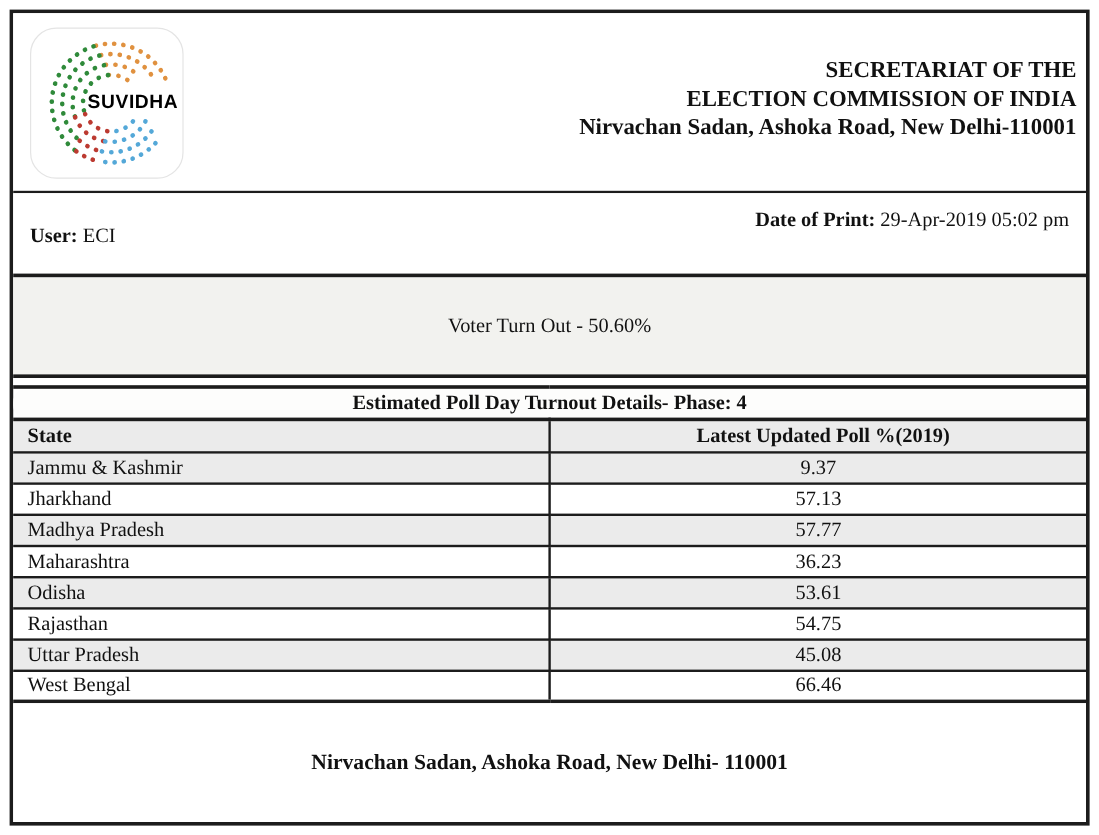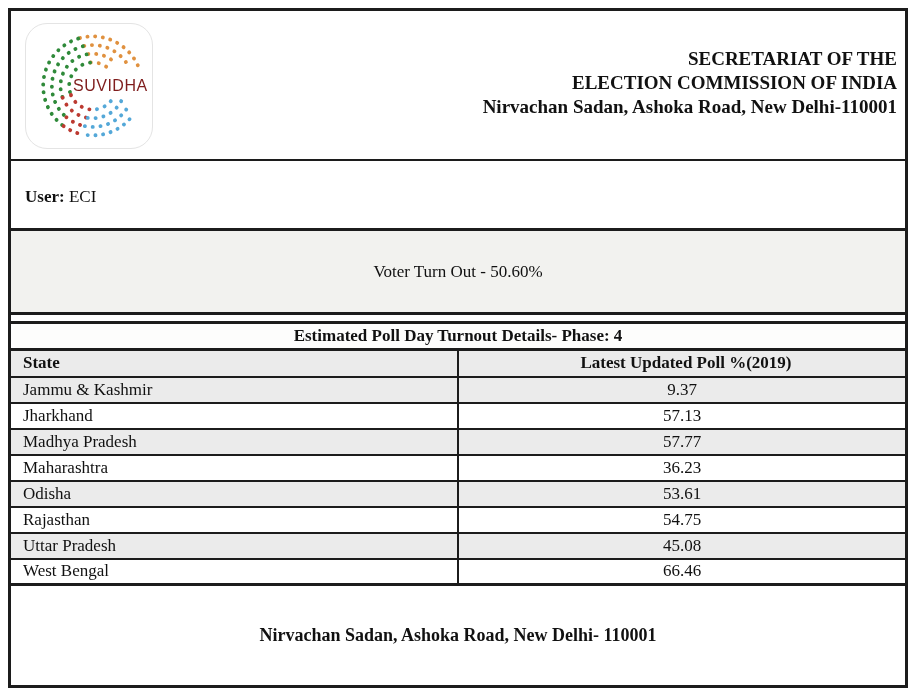--- a/index.html
+++ b/index.html
@@ -27,21 +27,21 @@
     background:#fff;flex:0 0 auto;
   }
   .logo-box{
     margin:12px 0 0 14px;width:128px;height:126px;position:relative;
     border:1px solid #e4e4e4;border-radius:22px;background:#fff;
   }
   .logo-box svg{position:absolute;left:0;top:0;width:100%;height:100%;}
   .logo-text{
     position:absolute;left:47px;top:53px;
     font-family:"Liberation Sans","DejaVu Sans",sans-serif;
-    font-size:16px;font-weight:400;letter-spacing:0.5px;color:#7f1d1d;
+    font-size:16px;font-weight:700;letter-spacing:0.5px;color:#000000;
   }
   .org-block{
     text-align:right;padding:36px 8px 0 0;
     font-weight:bold;font-size:19px;line-height:24px;
   }
   
   .meta-row{
     height:70px;border-bottom:3px solid var(--border);
     position:relative;background:#fff;flex:0 0 auto;font-size:17px;
   }
@@ -121,20 +121,24 @@
       <div>ELECTION COMMISSION OF INDIA</div>
       <div>Nirvachan Sadan, Ashoka Road, New Delhi-110001</div>
     </div>
   </div>
 
   <div class="meta-row">
     <div class="meta-user">
       <span class="lbl">User:</span>
       <span>ECI</span>
     </div>
+    <div class="meta-date">
+      <span class="lbl">Date of Print:</span>
+      <span>29-Apr-2019 05:02 pm</span>
+    </div>
   </div>
 
   <div class="band">
     <span>Voter Turn Out - 50.60%</span>
   </div>
   <div class="band-gap"></div>
 
   <table>
     <thead>
       <tr>

